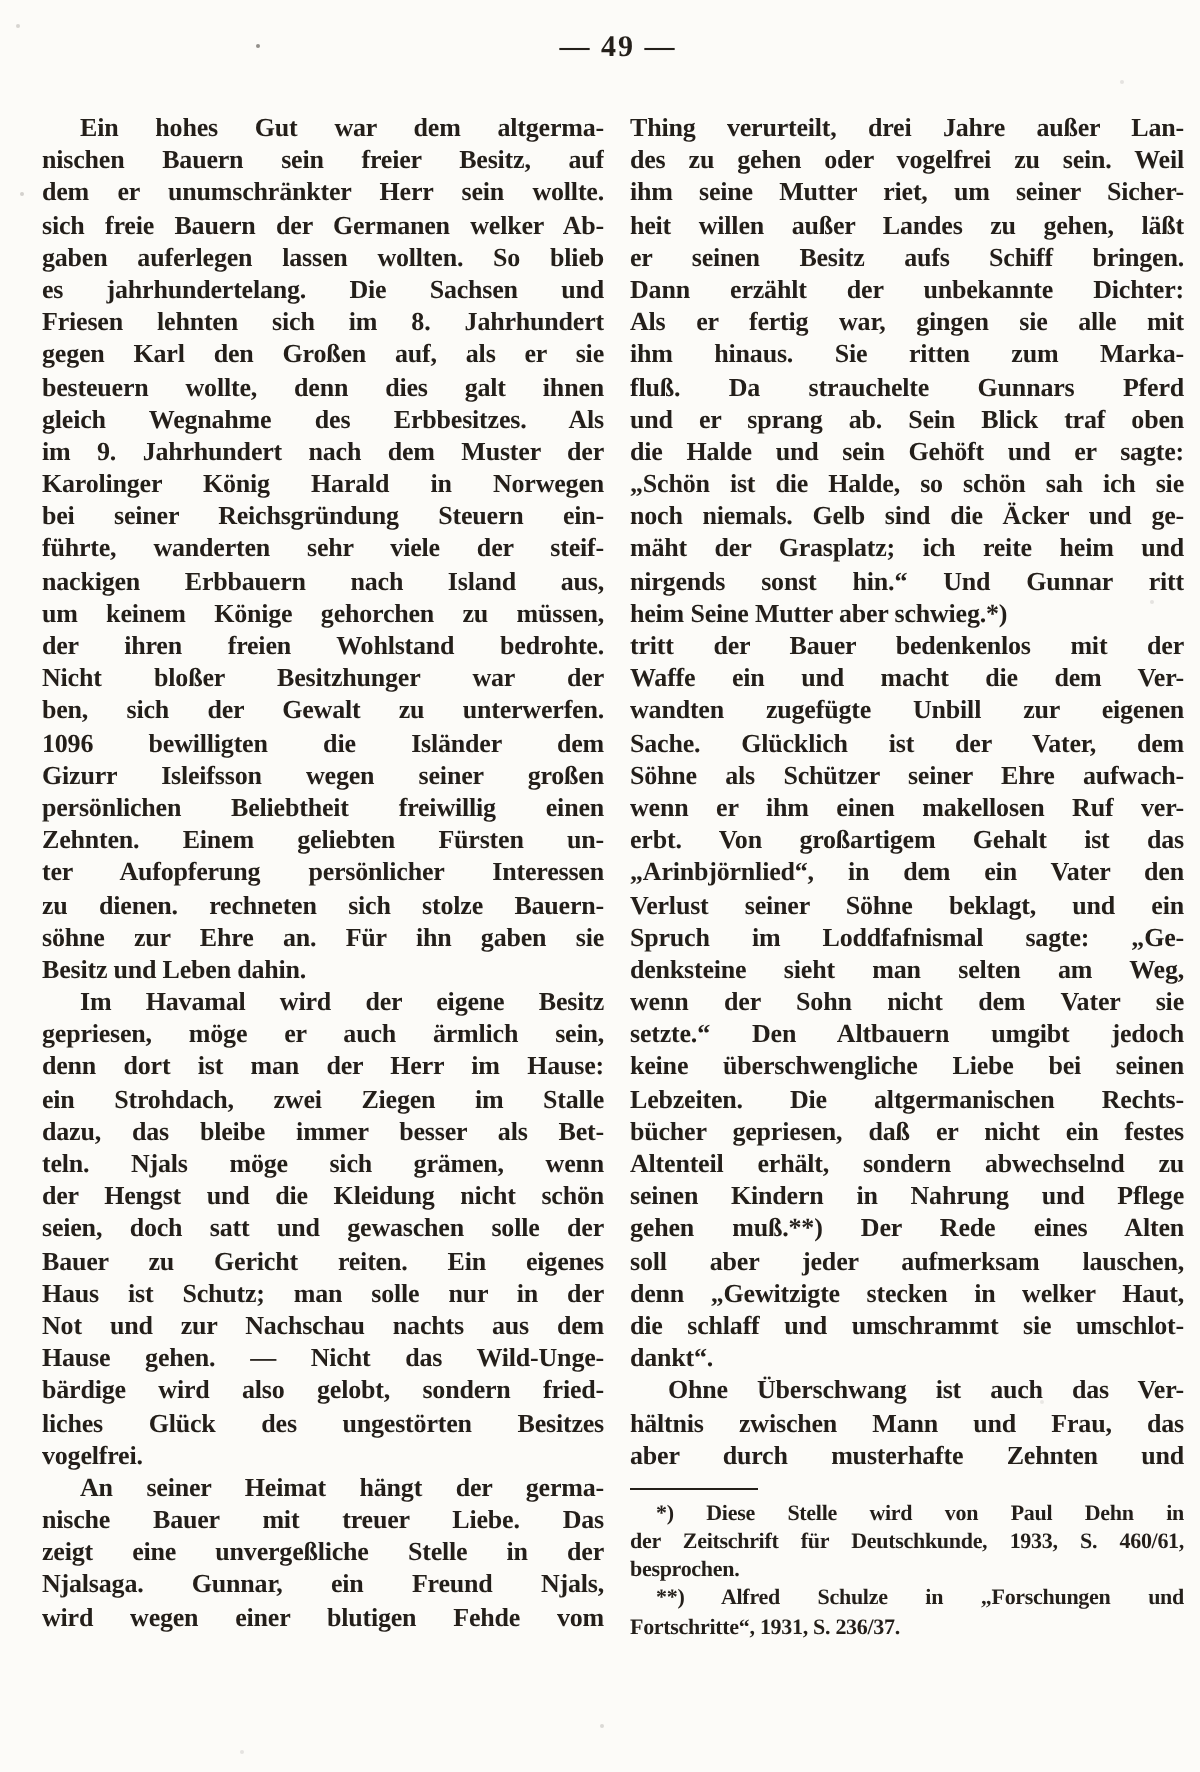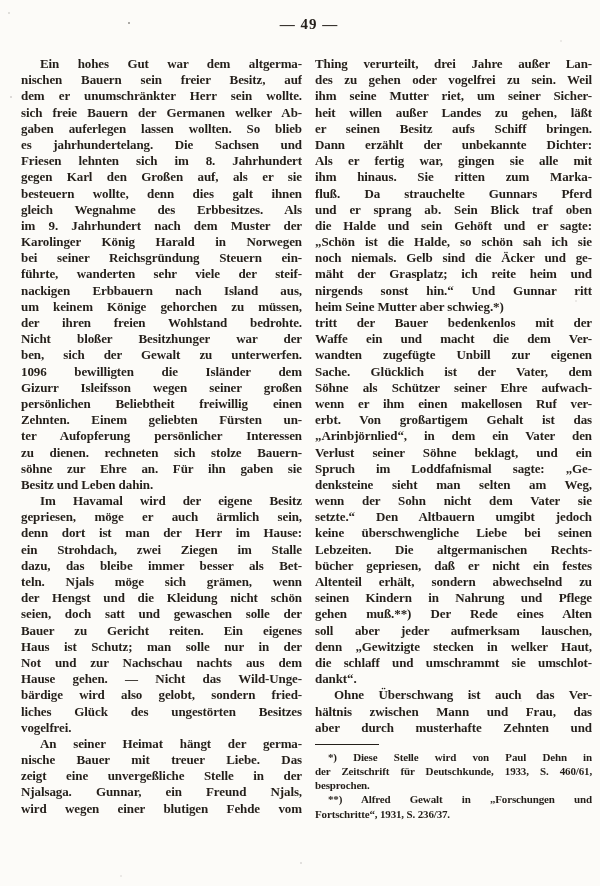--- a/index.html
+++ b/index.html
@@ -183,18 +183,18 @@
           <div class="ln end">dankt“.</div>
           <div class="ln ind">Ohne Überschwang ist auch das Ver-</div>
           <div class="ln">hältnis zwischen Mann und Frau, das</div>
           <div class="ln">aber durch musterhafte Zehnten und</div>
         </div>
       <hr class="fnrule">
       <div class="footnotes">
           <div class="ln ind">*) Diese Stelle wird von Paul Dehn in</div>
           <div class="ln">der Zeitschrift für Deutschkunde, 1933, S. 460/61,</div>
           <div class="ln end">besprochen.</div>
-          <div class="ln ind">**) Alfred Gewalt in „Forschungen und</div>
+          <div class="ln ind">**) Alfred Schulze in „Forschungen und</div>
           <div class="ln end">Fortschritte“, 1931, S. 236/37.</div>
         </div>
     </div>
   </div>
 </div>
 
 </body></html>

